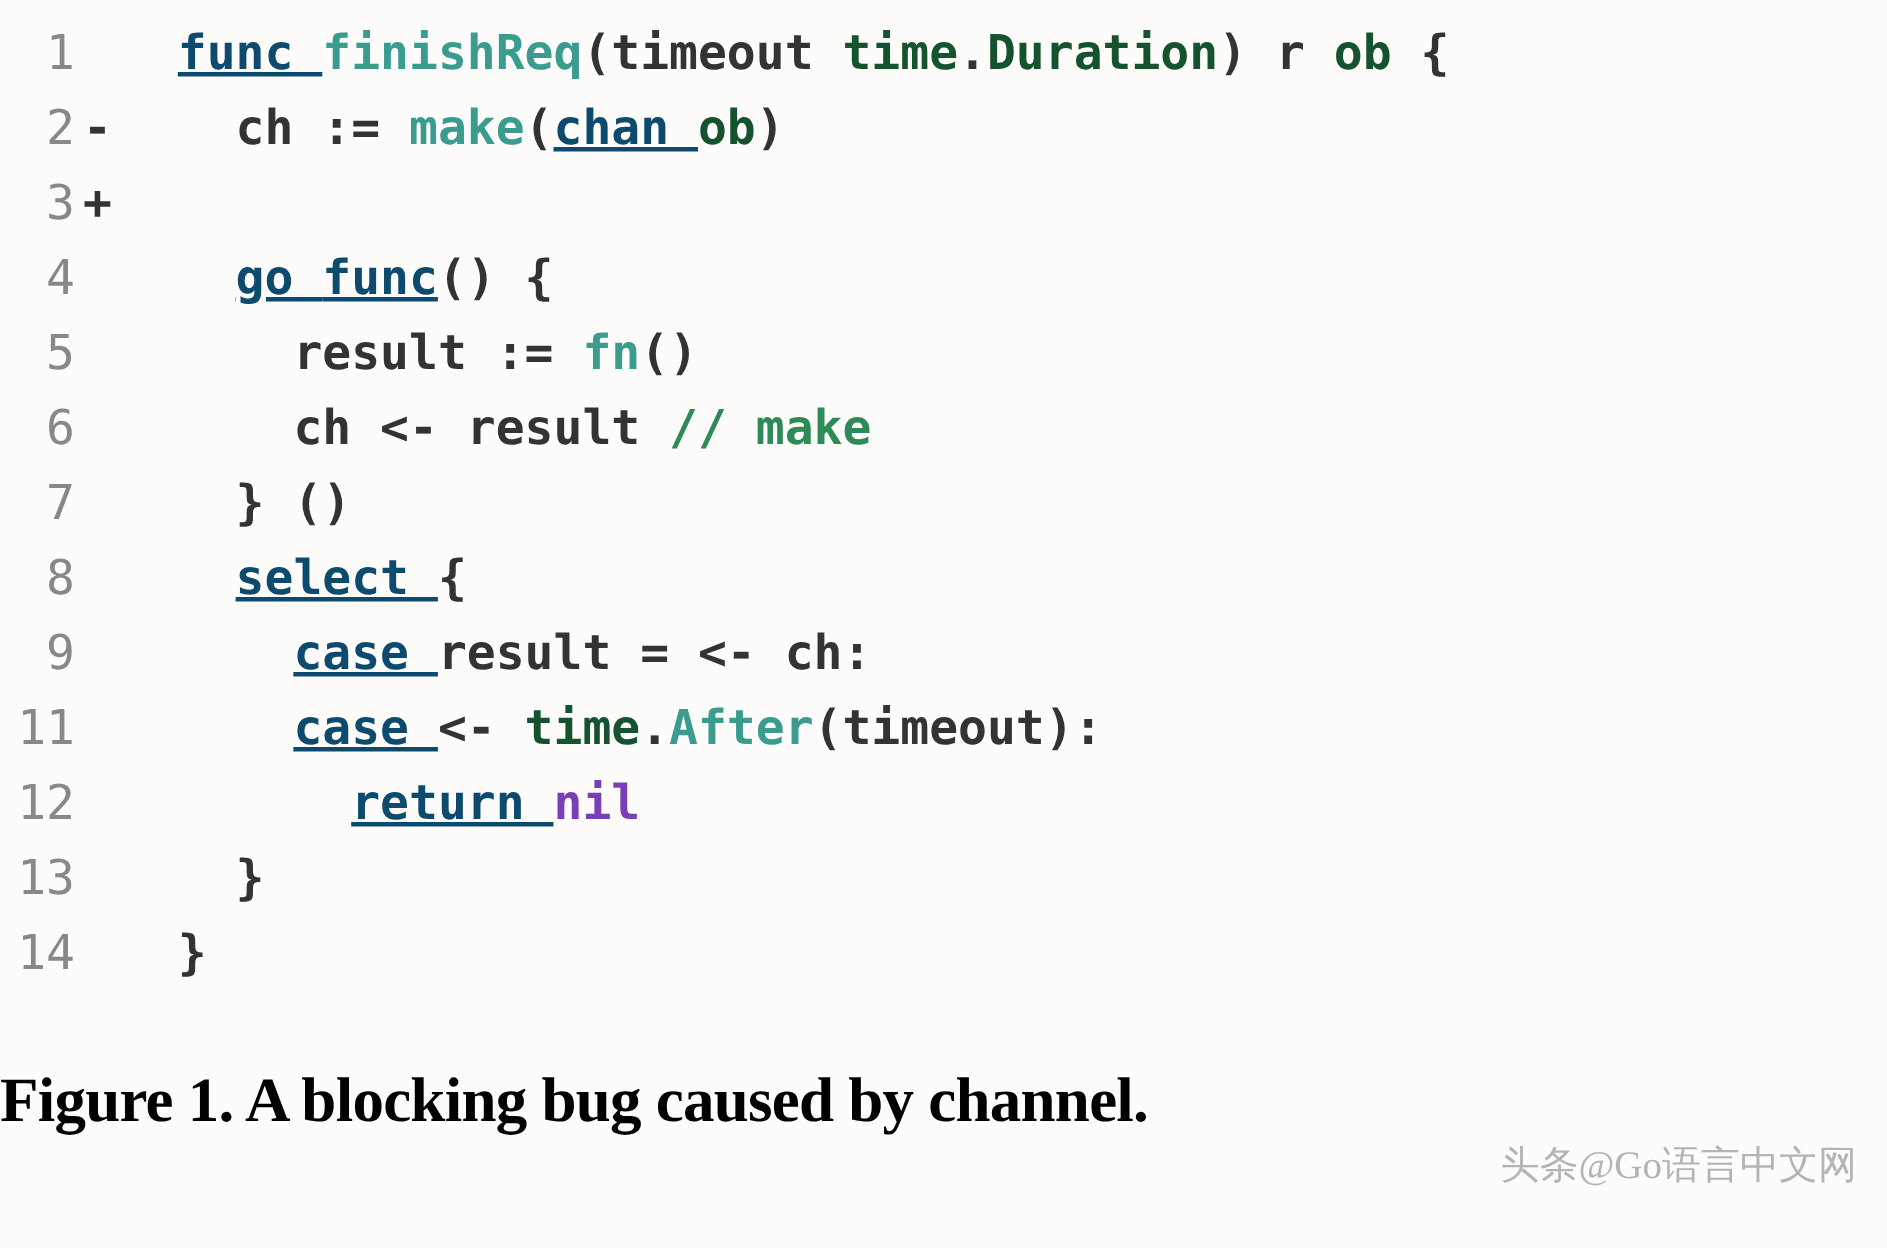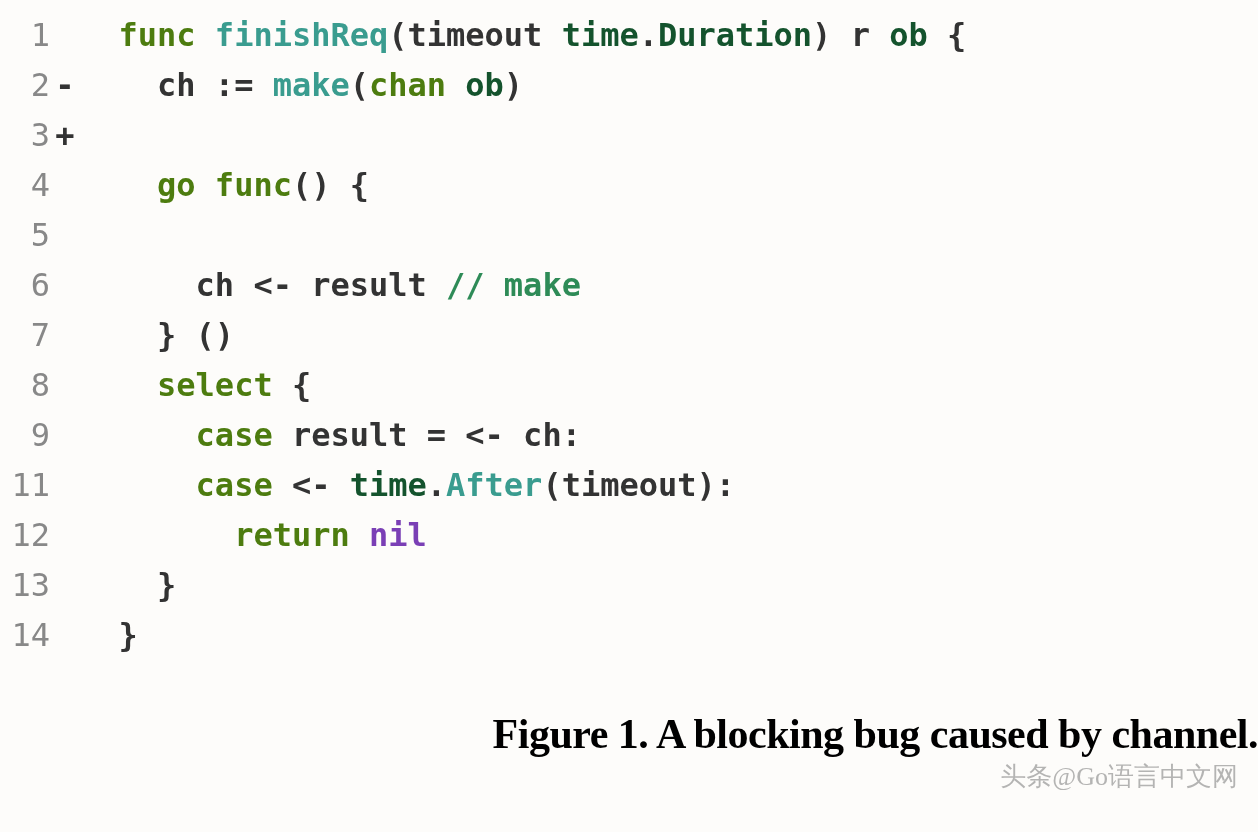--- a/index.html
+++ b/index.html
@@ -32,33 +32,33 @@
     width: 30px;
     text-align: center;
     color: #333;
     font-weight: bold;
   }
   .code {
     white-space: pre;
     font-weight: bold;
   }
   
-  .kw { color: #4d7c0f; }        
+  .kw { color: #0c4a6e; text-decoration: underline; }        
   .fn { color: #3a9c8f; }        
   .ty { color: #14532d; }        
   .id { color: #333; text-align: center; }
   .num { color: #7a3fb5; }       
   .cm { color: #2e8b57; }        
   .punc { color: #333; }       
   .caption {
     font-family: Georgia, "Times New Roman", serif;
     font-weight: bold;
     font-size: 42px;
     color: #000;
-    text-align: right;
+    text-align: left;
     margin-top: 50px;
     letter-spacing: -0.5px;
   }
   .watermark {
     position: absolute;
     right: 20px;
     bottom: 38px;
     color: rgba(120,120,120,0.55);
     font-family: Liberation Serif, serif;
     font-size: 26px;
@@ -84,20 +84,21 @@
       <span class="diff">+</span>
     </div>
     <div class="line">
       <span class="lineno">4</span>
       <span class="diff"></span>
       <span class="code"><span>    </span><span class="kw">go </span><span class="kw">func</span><span class="punc">() {</span></span>
     </div>
     <div class="line">
       <span class="lineno">5</span>
       <span class="diff"></span>
+      <span class="code"><span>      </span><span class="id">result </span><span class="punc">:= </span><span class="fn">fn</span><span class="punc">()</span></span>
     </div>
     <div class="line">
       <span class="lineno">6</span>
       <span class="diff"></span>
       <span class="code"><span>      </span><span class="id">ch </span><span class="punc">&lt;- </span><span class="id">result </span><span class="cm">// make</span></span>
     </div>
     <div class="line">
       <span class="lineno">7</span>
       <span class="diff"></span>
       <span class="code"><span>    </span><span class="punc">} ()</span></span>

